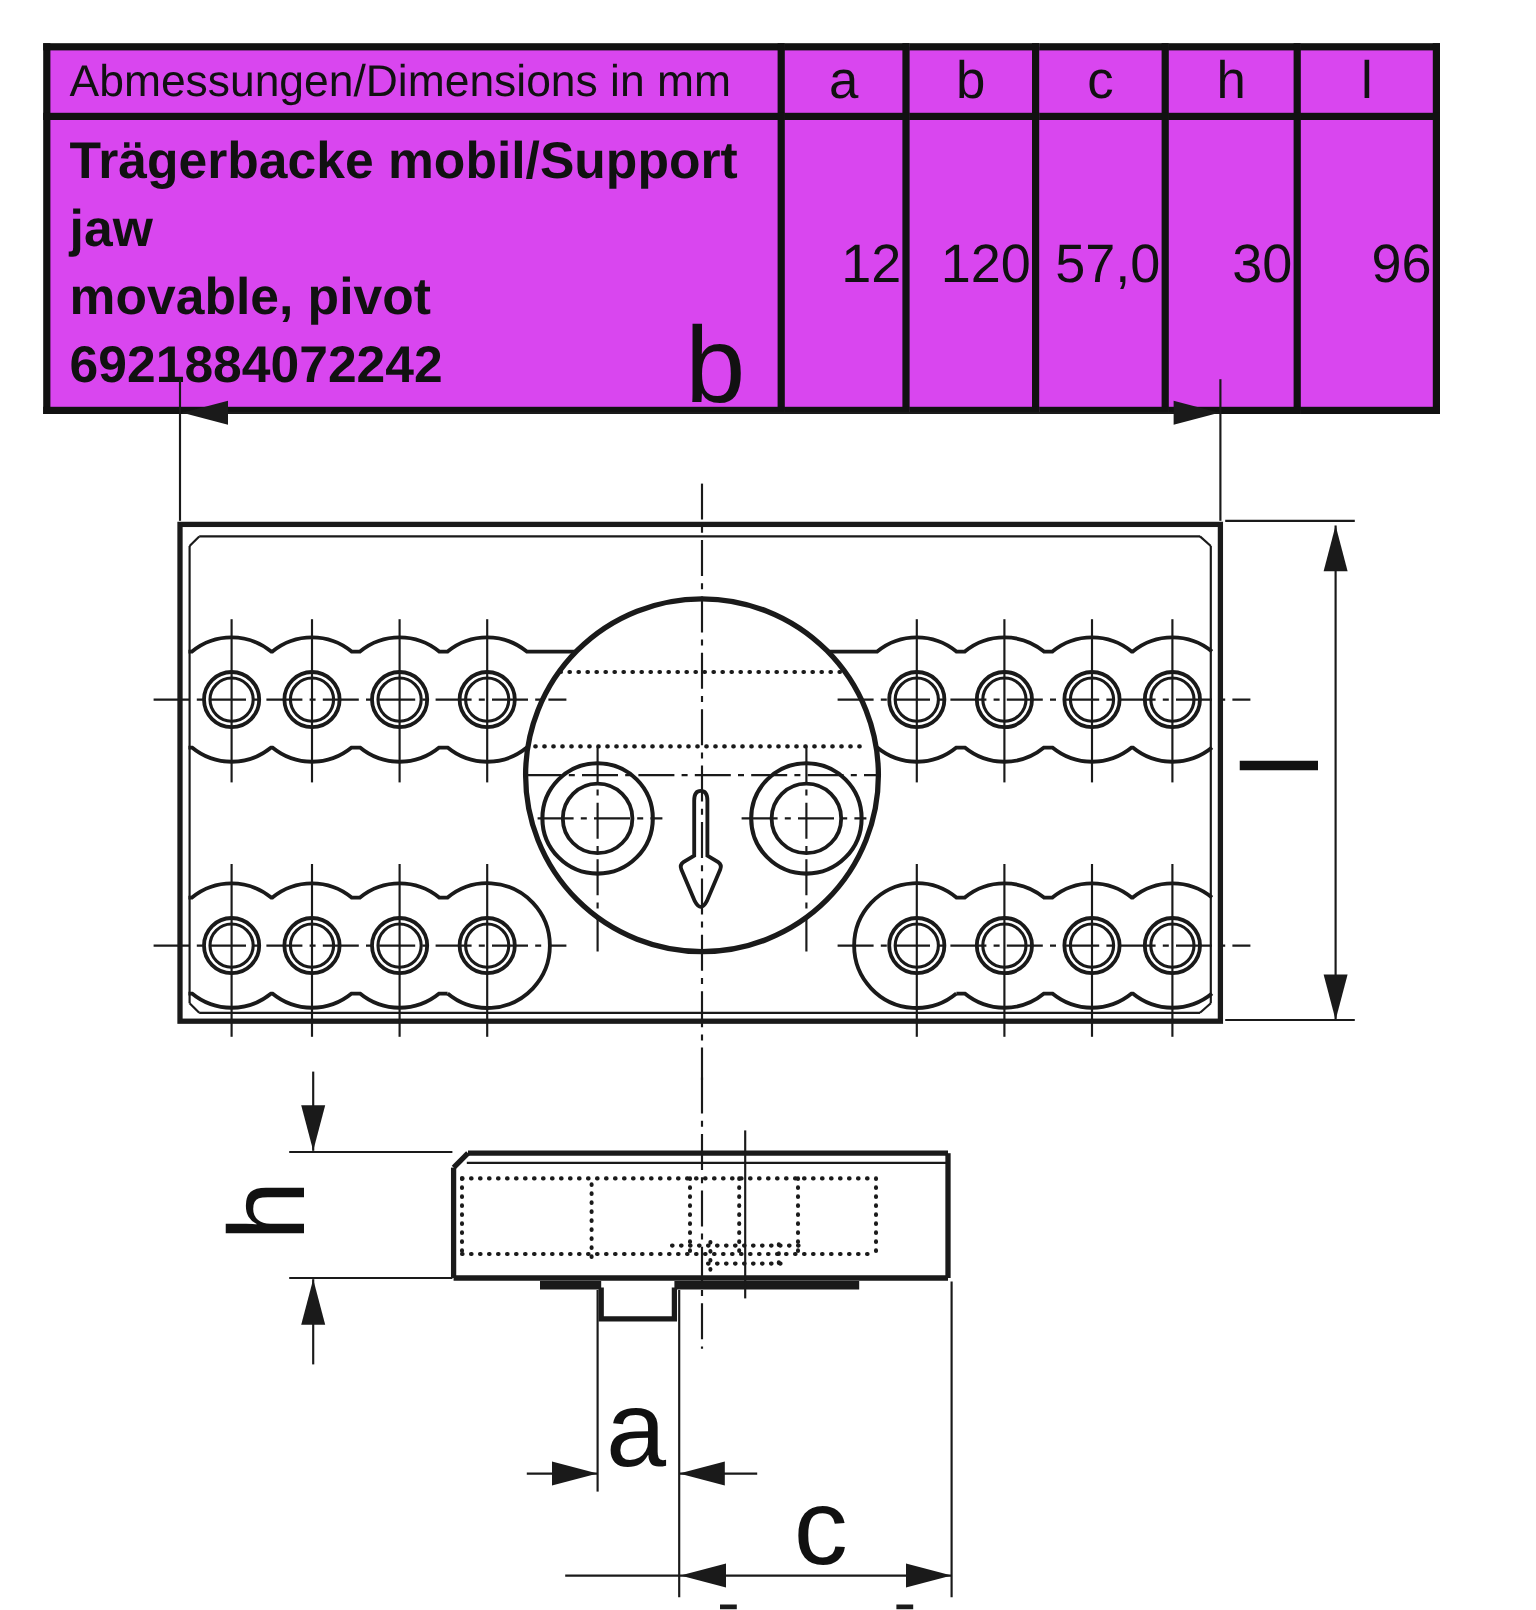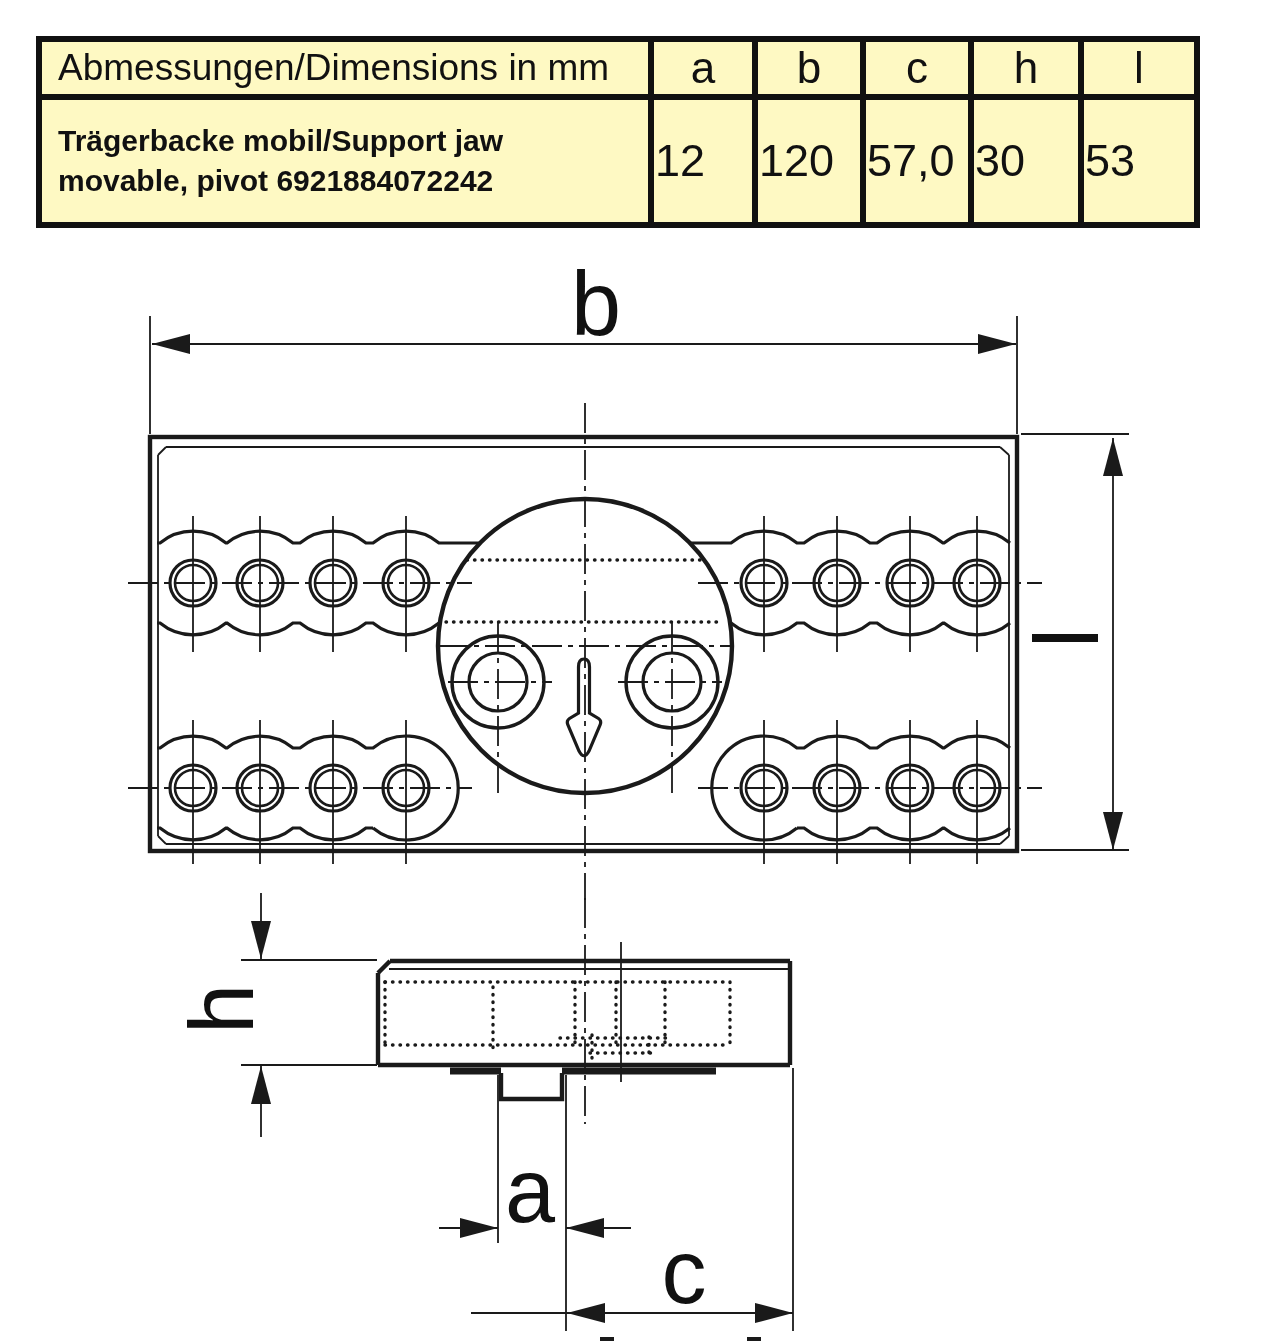--- a/index.html
+++ b/index.html
@@ -1,26 +1,26 @@
 <!DOCTYPE html>
 <html><head>
 <meta charset="utf-8">
 <style>
   html,body{margin:0;padding:0;background:#fff;}
   .stage{position:relative;width:1280px;height:1342px;background:#ffffff;
          font-family:"Liberation Sans",sans-serif;overflow:hidden;}
   
   table.dims{position:absolute;left:36px;top:36px;border-collapse:collapse;
              color:#111;}
-  table.dims td{border:6px solid #111;background:#fef9c3;vertical-align:middle;}
+  table.dims td{border:6px solid #111;background:#d946ef;vertical-align:middle;}
   td.shade{background:#dadada;}
   td.hdr{font-size:37px;padding:2px 4px 2px 16px;height:44px;}
-  td.part{font-size:30px;font-weight:bold;padding:6px 4px 6px 16px;line-height:1.32;height:110px;}
+  td.part{font-size:43px;font-weight:bold;padding:6px 4px 6px 16px;line-height:1.32;height:110px;}
   td.letter{font-size:44px;text-align:center;}
-  td.val{font-size:45px;text-align:left;}
+  td.val{font-size:45px;text-align:right;}
   
   svg{position:absolute;left:0;top:0;}
   .ln{stroke:#1a1a1a;fill:none;}
   .t4{stroke-width:4.4;}
   .t3{stroke-width:3.2;}
   .t26{stroke-width:2.6;}
   .thin{stroke-width:1.8;}
   .thick6{stroke-width:7;}
   .dd{stroke-width:1.8;stroke-dasharray:30 6 5 6;}
   .dot{stroke-width:3.4;stroke-dasharray:0.5 7;stroke-linecap:round;}
@@ -52,21 +52,21 @@
     </tr>
     <tr>
       <td class="part shade">
         <span>Trägerbacke mobil/Support jaw</span><br>
         <span>movable, pivot 6921884072242</span>
       </td>
       <td class="val">12</td>
       <td class="val shade">120</td>
       <td class="val">57,0</td>
       <td class="val shade">30</td>
-      <td class="val">53</td>
+      <td class="val">96</td>
     </tr>
   </tbody>
     </table>
 
   <svg width="1280" height="1342" viewBox="0 0 1280 1342">
 
     <g>
 
       <rect class="ln t4" x="150" y="437" width="867" height="414"></rect>
 

